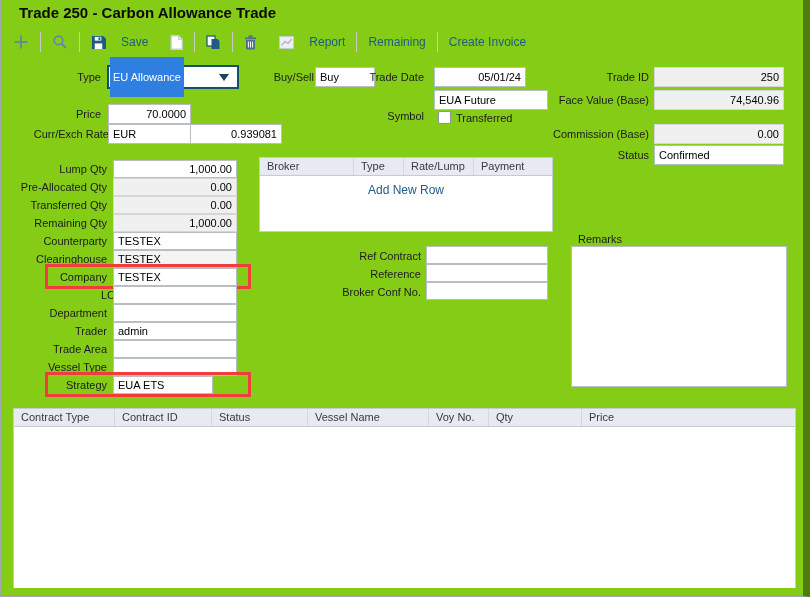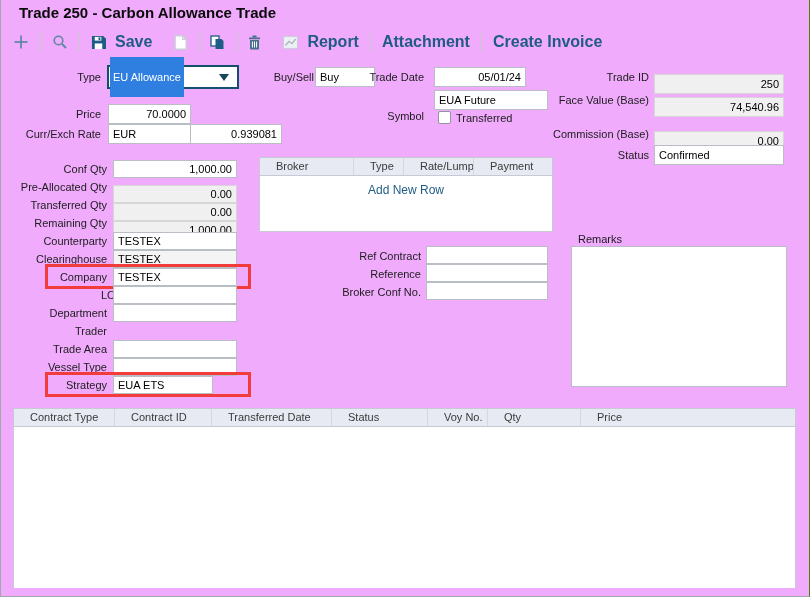--- a/index.html
+++ b/index.html
@@ -6,51 +6,51 @@
     --accent:#1E5B85;
     --red:#F23B3B;
     --sel:#2E7FE0;
     --fld-border:#b9bdc4;
     --ro-bg:#f0f0f0;
     --hdr-bg:#E7EAF3;
   }
   *{margin:0;padding:0;box-sizing:border-box;}
   body{background:#fff;font-family:"Liberation Sans",sans-serif;}
   .page{
-    position:relative;width:810px;height:597px;background:#f0abfc;
-    border-left:1px solid #a2a6ad;border-right:1px solid #4d7c0f;border-bottom:1px solid #a2a6ad;
+    position:relative;width:810px;height:597px;background:#84cc16;
+    border-left:1px solid #a2a6ad;border-right:7px solid #4d7c0f;border-bottom:1px solid #a2a6ad;
     overflow:hidden;
   }
   .title{position:absolute;left:18px;top:4px;font-size:15px;font-weight:bold;color:#0a0a0a;}
   .toolbar{position:absolute;left:12px;top:30px;height:24px;display:flex;align-items:center;}
-  .tbtn{display:flex;align-items:center;gap:9px;color:var(--accent);
-        font-size:16px;font-weight:bold;cursor:pointer;white-space:nowrap;}
+  .tbtn{display:flex;align-items:center;gap:15px;color:var(--accent);
+        font-size:12px;font-weight:normal;cursor:pointer;white-space:nowrap;}
   .tsep{width:1px;height:20px;background:#c9c9c9;margin:0 11px;}
   .tgap{width:22px;}
   .lbl{position:absolute;font-size:11px;color:#1c1c1c;text-align:right;white-space:nowrap;}
   .llbl{position:absolute;font-size:11px;color:#1c1c1c;text-align:center;white-space:nowrap;}
   .fld{position:absolute;height:20px;background:#fff;border:1px solid var(--fld-border);
        font-size:11px;line-height:18px;padding:0 4px;color:#000;overflow:hidden;white-space:nowrap;}
   .h18{height:18px;line-height:16px;}
   .ra{text-align:right;}
-  .ro{background:var(--ro-bg);border-color:#d6d6d6;margin-top:7px;}
+  .ro{background:var(--ro-bg);border-color:#d6d6d6;}
   .ro2{background:#f4f4f4;}
   .dropdown{position:absolute;left:106px;top:65px;width:132px;height:24px;background:#fff;
             border:2px solid #14506E;display:flex;align-items:center;cursor:pointer;}
   .dropdown .selval{background:var(--sel);color:#fff;font-size:11px;line-height:16px;
             padding:12px 3px;margin-left:1px;white-space:nowrap;}
   .dropdown .arrow{position:absolute;right:8px;top:7px;width:0;height:0;
             border-left:5px solid transparent;border-right:5px solid transparent;
             border-top:7px solid #16455E;}
   .checkbox{position:absolute;left:437px;top:111px;width:13px;height:13px;background:#fff;
             border:1px solid #8f959c;border-radius:2px;cursor:pointer;}
   .redbox{position:absolute;left:44px;width:206px;height:25px;border:3px solid var(--red);}
   .tablebox{position:absolute;background:#fff;border:1px solid #c6cad3;}
   .thead{display:flex;background:var(--hdr-bg);height:18px;border-bottom:1px solid #c6cad3;}
-  .th{font-size:11px;color:#3a3a3a;line-height:17px;padding-left:16px;
+  .th{font-size:11px;color:#3a3a3a;line-height:17px;padding-left:7px;
       border-right:1px solid #d3d7e2;overflow:hidden;white-space:nowrap;}
   .th:last-child{border-right:none;}
   .addrow{margin-top:7px;text-align:center;color:var(--accent);font-size:12px;cursor:pointer;}
   .remarksbox{position:absolute;left:570px;top:246px;width:216px;height:141px;
       background:#fff;border:1px solid #b9bdc4;font-size:11px;padding:2px 4px;}
   svg{display:block;}
 </style>
 </head>
 <body>
 
@@ -124,21 +124,21 @@
       <span>
         <svg width="15" height="13" viewBox="0 0 15 13">
             <rect x="0.6" y="0.6" width="13.8" height="11.8" fill="#EEF1F4" stroke="#C7CED6"></rect>
             <polyline points="2.5,9.5 6,5.5 9,7.5 12.7,3" fill="none" stroke="#AEB9C2" stroke-width="1.4"></polyline>
           </svg>
       </span>
       <span>Report</span>
     </span>
     <span class="tsep"></span>
     <span class="tbtn">
-      <span>Attachment</span>
+      <span>Remaining</span>
     </span>
     <span class="tsep"></span>
     <span class="tbtn">
       <span>Create Invoice</span>
     </span>
   </div>
 
   <div class="lbl" style="left:20px;top:71px;width:80px">Type</div>
   <div class="dropdown">
     <span class="selval">EU Allowance</span>
@@ -154,29 +154,29 @@
   <div class="lbl" style="left:353px;top:110px;width:70px">Symbol</div>
   <div class="fld" style="left:433px;top:90px;width:114px">EUA Future</div>
   <div class="lbl" style="left:528px;top:94px;width:120px">Face Value (Base)</div>
   <div class="fld ra ro" style="left:653px;top:90px;width:130px">74,540.96</div>
 
   <div class="lbl" style="left:20px;top:108px;width:80px">Price</div>
   <div class="fld ra" style="left:107px;top:104px;width:83px">70.0000</div>
   <div class="checkbox"></div>
   <div class="llbl" style="left:455px;top:112px">Transferred</div>
 
-  <div class="lbl" style="left:10px;top:128px;width:90px">Curr/Exch Rate</div>
+  <div class="lbl" style="left:18px;top:128px;width:90px">Curr/Exch Rate</div>
   <div class="fld" style="left:107px;top:124px;width:83px">EUR</div>
   <div class="fld ra" style="left:189px;top:124px;width:92px">0.939081</div>
   <div class="lbl" style="left:528px;top:128px;width:120px">Commission (Base)</div>
   <div class="fld ra ro" style="left:653px;top:124px;width:130px">0.00</div>
   <div class="lbl" style="left:558px;top:149px;width:90px">Status</div>
   <div class="fld" style="left:653px;top:145px;width:130px">Confirmed</div>
 
-  <div class="lbl" style="left:8px;top:163px;width:98px">Conf Qty</div>
+  <div class="lbl" style="left:8px;top:163px;width:98px">Lump Qty</div>
   <div class="fld h18 ra" style="left:112px;top:160px;width:124px">1,000.00</div>
 
   <div class="lbl" style="left:8px;top:181px;width:98px">Pre-Allocated Qty</div>
   <div class="fld h18 ra ro" style="left:112px;top:178px;width:124px">0.00</div>
 
   <div class="lbl" style="left:8px;top:199px;width:98px">Transferred Qty</div>
   <div class="fld h18 ra ro" style="left:112px;top:196px;width:124px">0.00</div>
 
   <div class="lbl" style="left:8px;top:217px;width:98px">Remaining Qty</div>
   <div class="fld h18 ra ro" style="left:112px;top:214px;width:124px">1,000.00</div>
@@ -191,20 +191,21 @@
   <div class="fld h18" style="left:112px;top:268px;width:124px">TESTEX</div>
   <div class="redbox" style="top:264px"></div>
 
   <div class="lbl" style="left:24px;top:289px;width:98px">LOB</div>
   <div class="fld h18" style="left:112px;top:286px;width:124px"></div>
 
   <div class="lbl" style="left:8px;top:307px;width:98px">Department</div>
   <div class="fld h18" style="left:112px;top:304px;width:124px"></div>
 
   <div class="lbl" style="left:8px;top:325px;width:98px">Trader</div>
+  <div class="fld h18" style="left:112px;top:322px;width:124px">admin</div>
 
   <div class="lbl" style="left:8px;top:343px;width:98px">Trade Area</div>
   <div class="fld h18" style="left:112px;top:340px;width:124px"></div>
 
   <div class="lbl" style="left:8px;top:361px;width:98px">Vessel Type</div>
   <div class="fld h18" style="left:112px;top:358px;width:124px"></div>
 
   <div class="lbl" style="left:8px;top:379px;width:98px">Strategy</div>
   <div class="fld h18" style="left:112px;top:376px;width:100px">EUA ETS</div>
   <div class="redbox" style="top:372px"></div>
@@ -228,22 +229,22 @@
   <div class="lbl" style="left:330px;top:286px;width:90px">Broker Conf No.</div>
   <div class="fld h18" style="left:425px;top:282px;width:122px"></div>
 
   <div class="llbl" style="left:577px;top:233px">Remarks</div>
   <div class="remarksbox"></div>
 
   <div class="tablebox" style="left:12px;top:408px;width:783px;height:180px">
     <div class="thead">
       <div class="th" style="width:101px">Contract Type</div>
       <div class="th" style="width:97px">Contract ID</div>
-      <div class="th" style="width:120px">Transferred Date</div>
       <div class="th" style="width:96px">Status</div>
+      <div class="th" style="width:121px">Vessel Name</div>
       <div class="th" style="width:60px">Voy No.</div>
       <div class="th" style="width:93px">Qty</div>
       <div class="th" style="width:95px">Price</div>
     </div>
     <div style="height:161px;background:#fff;"></div>
   </div>
 
 </div>
 
 </body></html>

